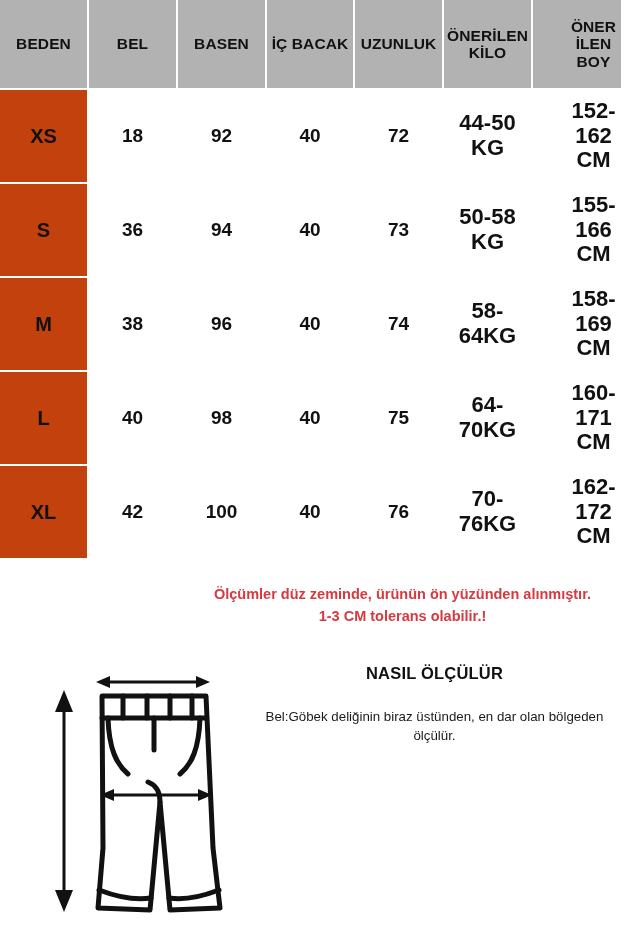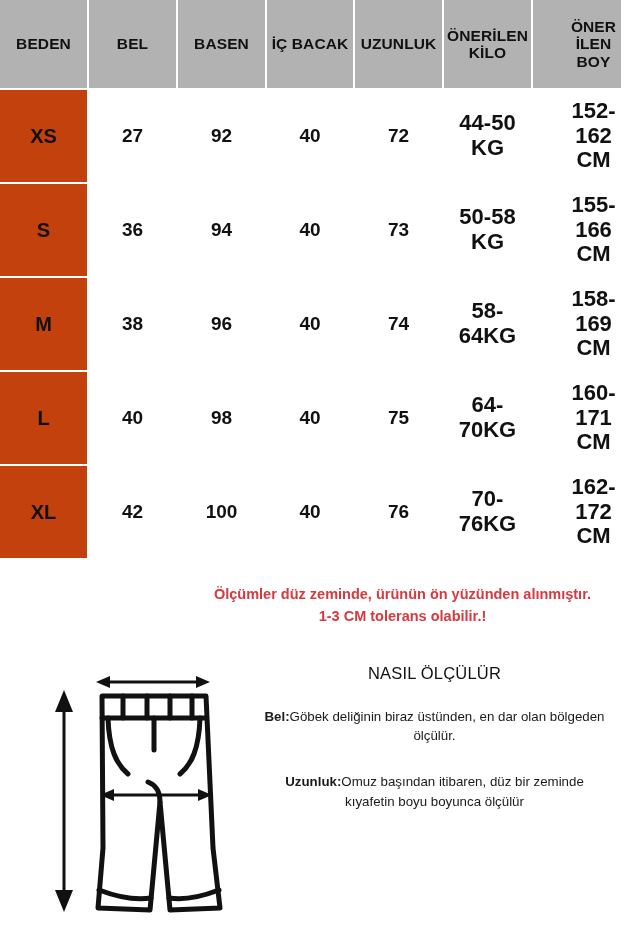--- a/index.html
+++ b/index.html
@@ -97,33 +97,33 @@
   .howto-col {
     flex: 1 1 auto;
     padding-right: 14px;
     padding-left: 4px;
     box-sizing: border-box;
   }
 
   .howto-title {
     text-align: center;
     font-size: 16.5px;
-    font-weight: normal;
+    font-weight: bold;
     margin: 12px 0 24px 0;
     letter-spacing: 0.2px;
   }
   .howto-p {
     text-align: center;
     font-size: 13.3px;
     line-height: 1.5;
     margin: 0 0 26px 0;
     color: #1a1a1a;
   }
   .howto-p:last-child { margin-bottom: 0; }
-  .howto-p b { font-weight: bold; }
+  .howto-p b { font-weight: normal; }
 
   svg { display: block; }
 </style>
 </head>
 <body>
 
 <table class="size-table">
   <colgroup>
     <col class="col-beden">
       <col class="col-bel">
@@ -140,21 +140,21 @@
       <th>BASEN</th>
       <th>İÇ BACAK</th>
       <th>UZUNLUK</th>
       <th>ÖNERİLEN KİLO</th>
       <th>ÖNERİLEN BOY</th>
     </tr>
   </thead>
   <tbody>
     <tr>
       <td class="size-label">XS</td>
-      <td>27</td>
+      <td>18</td>
       <td>92</td>
       <td>40</td>
       <td>72</td>
       <td class="wrapcell">44-50 KG</td>
       <td class="wrapcell">152-162 CM</td>
     </tr>
     <tr>
       <td class="size-label">S</td>
       <td>36</td>
       <td>94</td>
@@ -261,17 +261,14 @@
       </g>
     </svg>
   </div>
 
   <div class="howto-col">
     <div class="howto-title">NASIL ÖLÇÜLÜR</div>
 
     <p class="howto-p">
       <b>Bel:</b><span>Göbek deliğinin biraz üstünden, en dar olan bölgeden ölçülür.</span>
     </p>
-    <p class="howto-p">
-      <b>Uzunluk:</b><span>Omuz başından itibaren, düz bir zeminde kıyafetin boyu boyunca ölçülür</span>
-    </p>
   </div>
 </div>
 
 </body></html>

